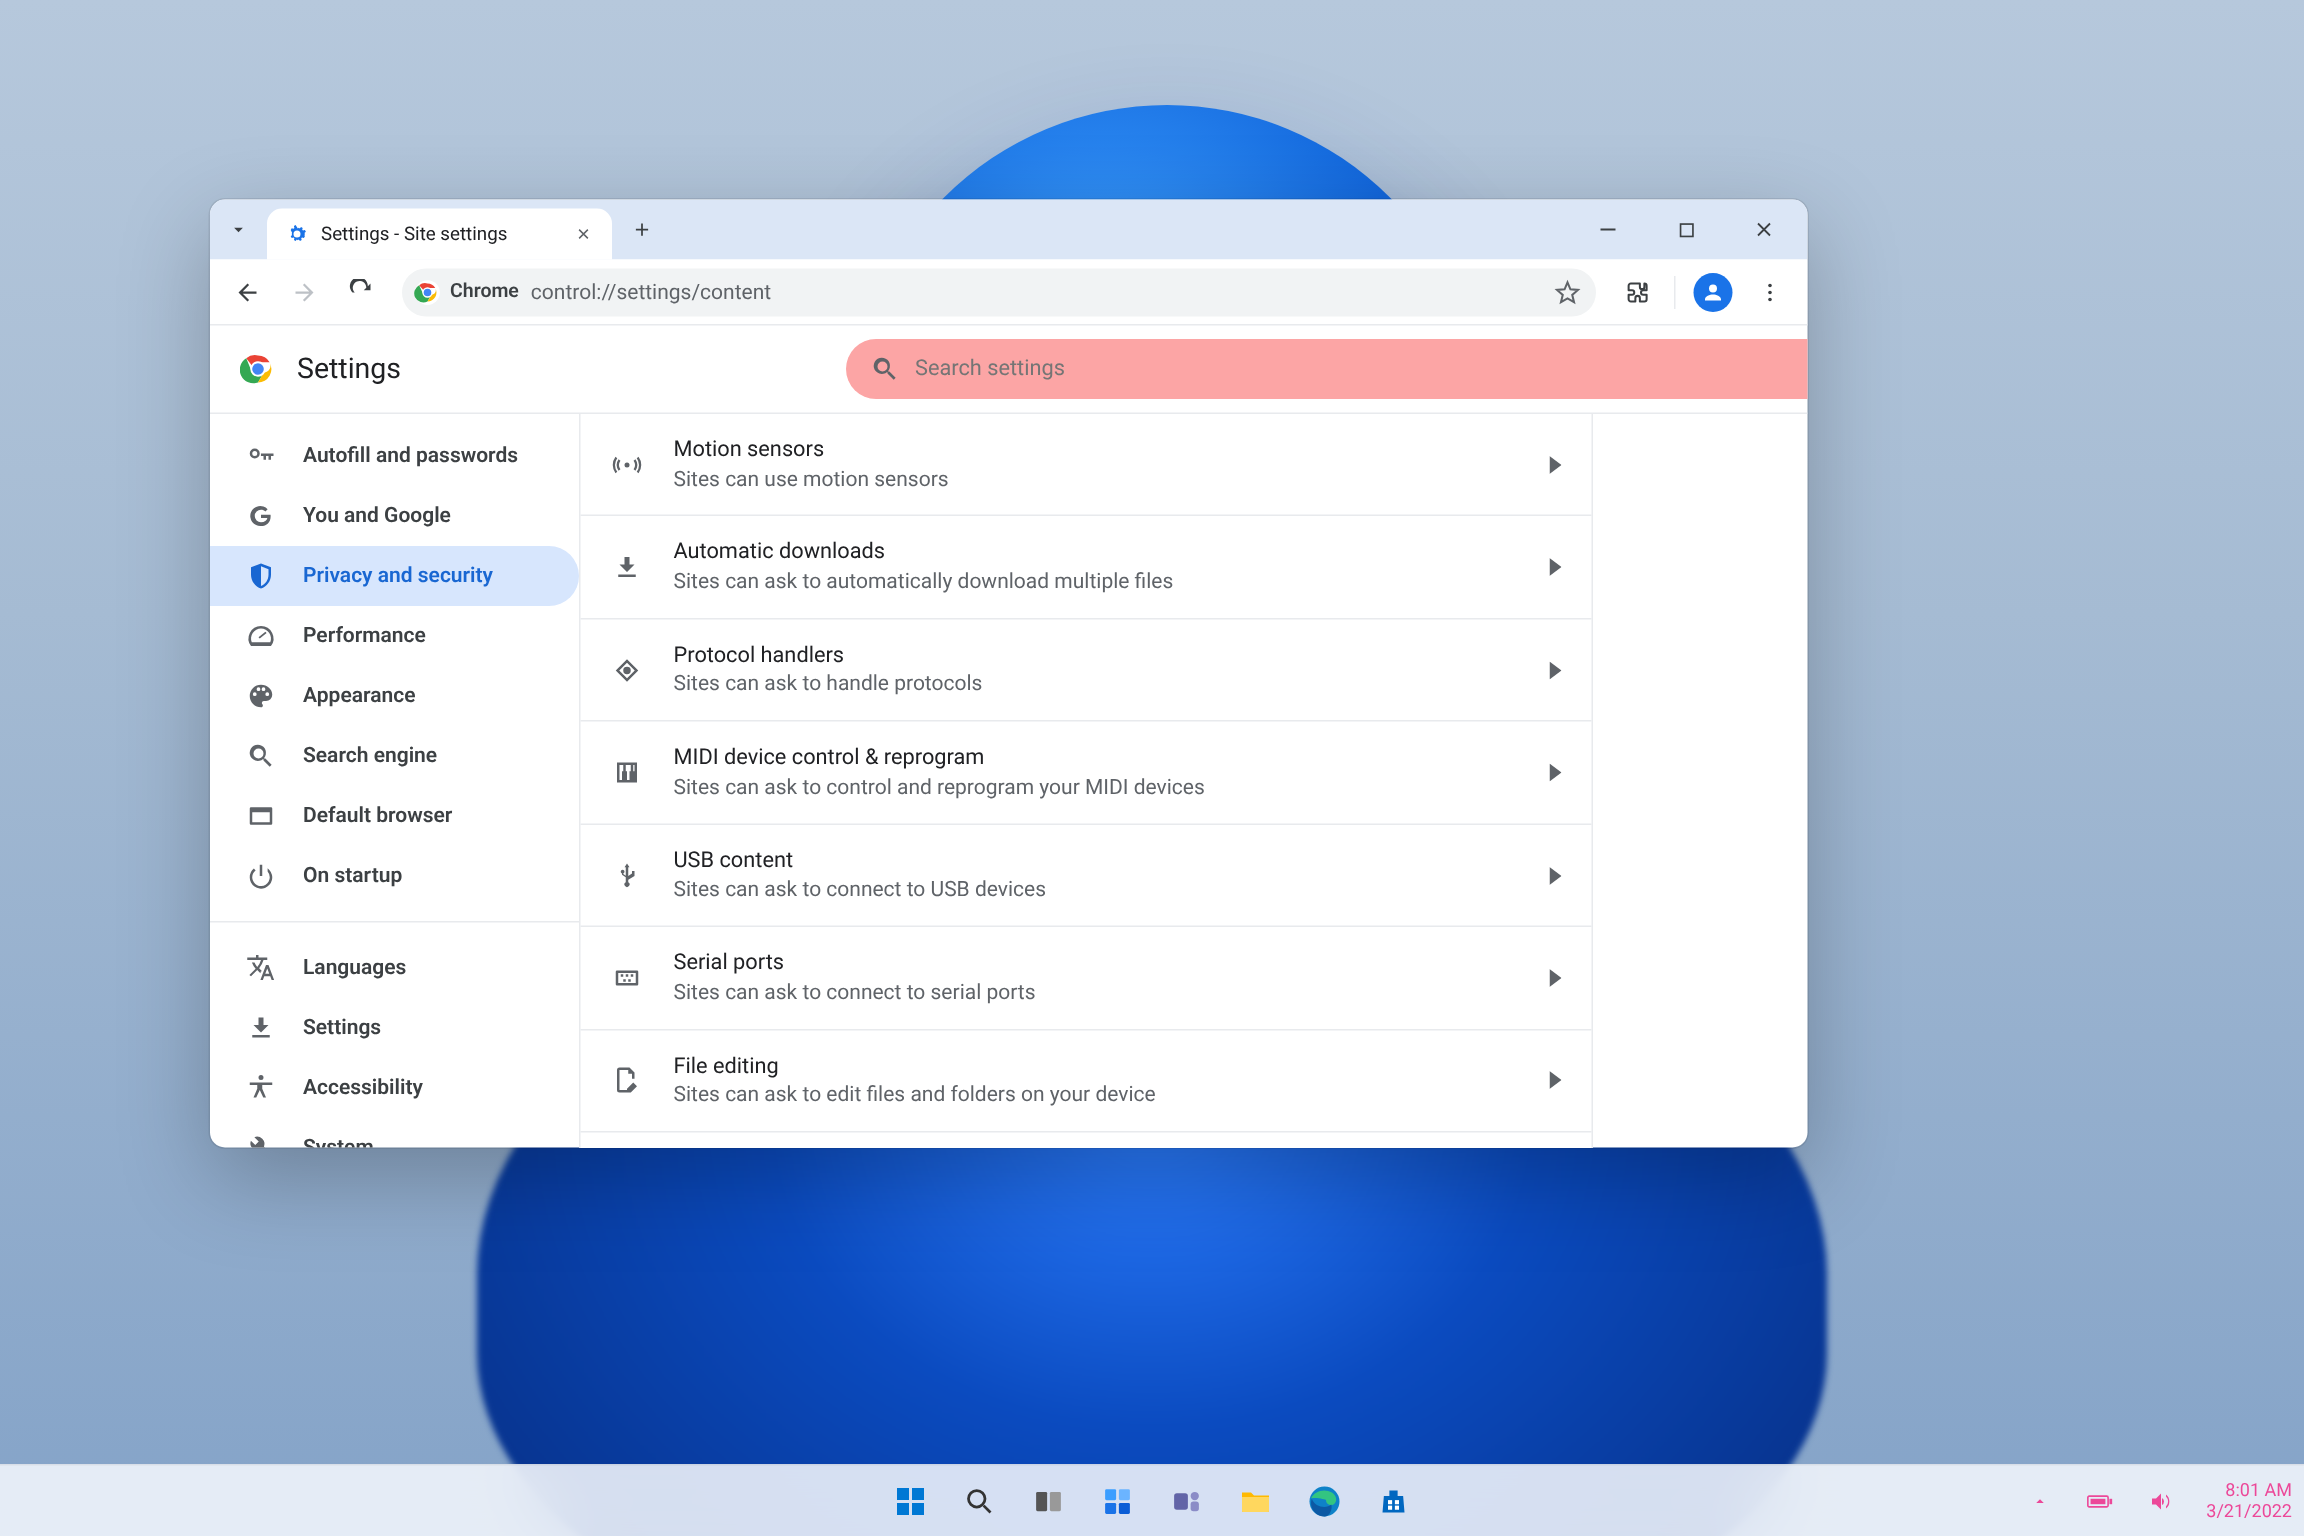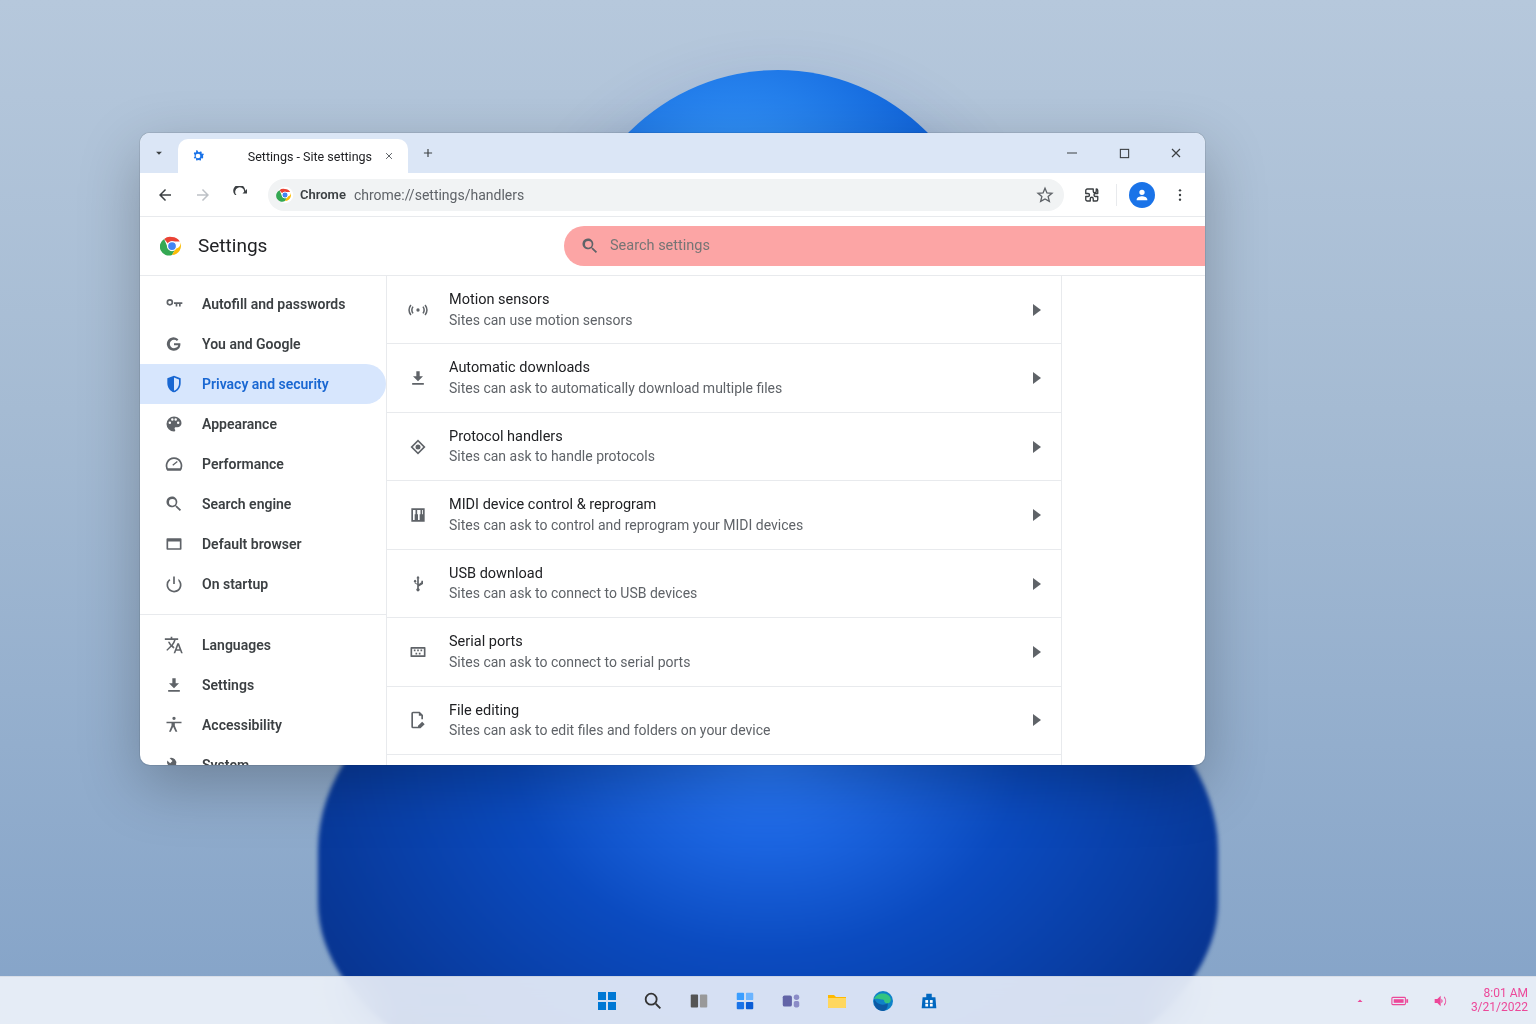--- a/index.html
+++ b/index.html
@@ -14,21 +14,21 @@
 .petal2 { position:absolute; width:540px; height:260px; left:280px; top:620px; background:linear-gradient(60deg,#6bb4ff,#1453c0); border-radius:20% 60% 20% 60%; transform:rotate(18deg); opacity:.9; }
 
 
 .window { position:absolute; left:140px; top:133px; width:1065px; height:632px; background:#fff; border-radius:10px; box-shadow:0 20px 60px rgba(0,0,0,.25),0 0 0 1px rgba(0,0,0,.08); overflow:hidden; display:flex; flex-direction:column; }
 
 
 .tabstrip { height:40px; background:#dbe6f6; display:flex; align-items:center; padding:0 6px; gap:6px; }
 .tabs-dropdown { width:26px; height:26px; border-radius:6px; display:flex; align-items:center; justify-content:center; color:#3c4043; cursor:pointer; }
 .tab { height:34px; margin-top:6px; background:#fff; border-radius:10px 10px 0 0; display:flex; align-items:center; padding:0 10px 0 12px; gap:8px; min-width:230px; position:relative; }
 .tab .favicon { width:16px; height:16px; display:flex; align-items:center; justify-content:center; }
-.tab .title { font-size:12.5px; color:#202124; flex:1; white-space:nowrap; overflow:hidden; text-overflow:ellipsis;text-align:right; }
+.tab .title { font-size:12.5px; color:#202124; flex:1; white-space:nowrap; overflow:hidden; text-overflow:ellipsis; }
 .tab .close { width:18px; height:18px; border-radius:50%; display:flex; align-items:center; justify-content:center; color:#5f6368; cursor:pointer; }
 .newtab { width:28px; height:28px; border-radius:50%; display:flex; align-items:center; justify-content:center; color:#3c4043; cursor:pointer; }
 .tabstrip-spacer { flex:1; }
 .win-btn { width:46px; height:32px; display:flex; align-items:center; justify-content:center; color:#3c4043; cursor:pointer; }
 
 
 .toolbar { height:44px; background:#fff; border-bottom:1px solid #e8eaed; display:flex; align-items:center; padding:0 8px; gap:4px; }
 .nav-btn { width:34px; height:34px; border-radius:50%; display:flex; align-items:center; justify-content:center; color:#3c4043; cursor:pointer; }
 .nav-btn.disabled { color:#bdc1c6; cursor:default; }
 .omnibox { flex:1; height:32px; background:#f1f3f4; border-radius:17px; display:flex; align-items:center; padding:0 10px 0 8px; gap:8px; margin:0 6px; }
@@ -165,21 +165,21 @@
               <path fill="#ea4335" d="M24 8a16 16 0 0113.8 8H24a8 8 0 00-7 4.1L9.2 11.2A16 16 0 0124 8z"></path>
               <path fill="#4285f4" d="M24 16a8 8 0 110 16 8 8 0 010-16z"></path>
               <path fill="#34a853" d="M16.9 27.9L9.2 11.2A16 16 0 0024 40l6.9-12a8 8 0 01-14-.1z"></path>
               <path fill="#fbbc05" d="M37.8 16a16 16 0 01-13.8 24l7-12.1a8 8 0 006.8-11.9z"></path>
               <circle cx="24" cy="24" r="6.2" fill="#4285f4"></circle>
               <circle cx="24" cy="24" r="8" fill="none" stroke="#fff" stroke-width="2.4"></circle>
             </svg>
         </span>
         <span class="omni-chrome-chip">Chrome</span>
       </div>
-      <span class="omni-url">chrome://settings/handlers</span>
+      <span class="omni-url">control://settings/content</span>
       <span class="omni-star">
         <svg width="18" height="18" viewBox="0 0 24 24">
             <path fill="none" stroke="currentColor" stroke-width="1.8" d="M12 3l2.6 6.2 6.7.5-5.1 4.4 1.6 6.5L12 17.3l-5.8 3.3 1.6-6.5L2.7 9.7l6.7-.5z"></path>
           </svg>
       </span>
     </div>
     <div class="tool-btn">
       <svg width="18" height="18" viewBox="0 0 24 24">
           <path fill="none" stroke="currentColor" stroke-width="1.8" d="M9 4h6v3a2 2 0 104 0V4h0a2 2 0 012 2v4h-3a2 2 0 100 4h3v4a2 2 0 01-2 2h-4v-3a2 2 0 10-4 0v3H7a2 2 0 01-2-2v-4h3a2 2 0 100-4H5V6a2 2 0 012-2h2z" stroke-linejoin="round"></path>
         </svg>
@@ -246,32 +246,32 @@
           <span class="ico">
               <svg width="20" height="20" viewBox="0 0 24 24">
                 <path fill="currentColor" d="M12 2l8 3v6c0 5-3.4 9.7-8 11-4.6-1.3-8-6-8-11V5l8-3zm0 2.2V20c3.5-1.2 6-5 6-9V6.5l-6-2.3z"></path>
               </svg>
             </span>
           <span class="lbl">Privacy and security</span>
         </div>
         <div class="side-item">
           <span class="ico">
               <svg width="20" height="20" viewBox="0 0 24 24">
+                <path fill="currentColor" d="M12 4a10 10 0 00-8 16h16a10 10 0 00-8-16zm0 2a8 8 0 017.4 11H4.6A8 8 0 0112 6zm4.5 3.5L11 14l-1-1 5.5-4.5 1 1z"></path>
+              </svg>
+            </span>
+          <span class="lbl">Performance</span>
+        </div>
+        <div class="side-item">
+          <span class="ico">
+              <svg width="20" height="20" viewBox="0 0 24 24">
                 <path fill="currentColor" d="M12 3a9 9 0 000 18c1 0 1.5-.8 1.5-1.5 0-.4-.2-.8-.4-1-.3-.3-.4-.6-.4-1 0-.8.7-1.5 1.5-1.5H16a5 5 0 005-5c0-4.4-4-8-9-8zM7 12a1.5 1.5 0 110-3 1.5 1.5 0 010 3zm3-4a1.5 1.5 0 110-3 1.5 1.5 0 010 3zm4 0a1.5 1.5 0 110-3 1.5 1.5 0 010 3zm3 4a1.5 1.5 0 110-3 1.5 1.5 0 010 3z"></path>
               </svg>
             </span>
           <span class="lbl">Appearance</span>
-        </div>
-        <div class="side-item">
-          <span class="ico">
-              <svg width="20" height="20" viewBox="0 0 24 24">
-                <path fill="currentColor" d="M12 4a10 10 0 00-8 16h16a10 10 0 00-8-16zm0 2a8 8 0 017.4 11H4.6A8 8 0 0112 6zm4.5 3.5L11 14l-1-1 5.5-4.5 1 1z"></path>
-              </svg>
-            </span>
-          <span class="lbl">Performance</span>
         </div>
         <div class="side-item">
           <span class="ico">
               <svg width="20" height="20" viewBox="0 0 24 24">
                 <path fill="currentColor" d="M15.5 14h-.8l-.3-.3a6.5 6.5 0 10-.7.7l.3.3v.8l5 5 1.5-1.5-5-5zM10 14a4 4 0 110-8 4 4 0 010 8z"></path>
               </svg>
             </span>
           <span class="lbl">Search engine</span>
         </div>
         <div class="side-item">
@@ -396,21 +396,21 @@
                 </svg>
               </span>
           </div>
           <div class="row">
             <span class="ricon">
                 <svg width="20" height="20" viewBox="0 0 24 24">
                   <path fill="currentColor" d="M12 2l2 3h-1v7l3-2V8h2v4l-5 3v2a2 2 0 11-2 0v-4l-3-2v-1a1.5 1.5 0 111 0v.4l2 1.3V5h-1l2-3z"></path>
                 </svg>
               </span>
             <div class="rtxt">
-                <div class="rtitle">USB download</div>
+                <div class="rtitle">USB content</div>
                 <div class="rdesc">Sites can ask to connect to USB devices</div>
               </div>
             <span class="rarrow">
                 <svg width="8" height="12" viewBox="0 0 8 12">
                   <path fill="currentColor" d="M0 0l8 6-8 6z"></path>
                 </svg>
               </span>
           </div>
           <div class="row">
             <span class="ricon">

